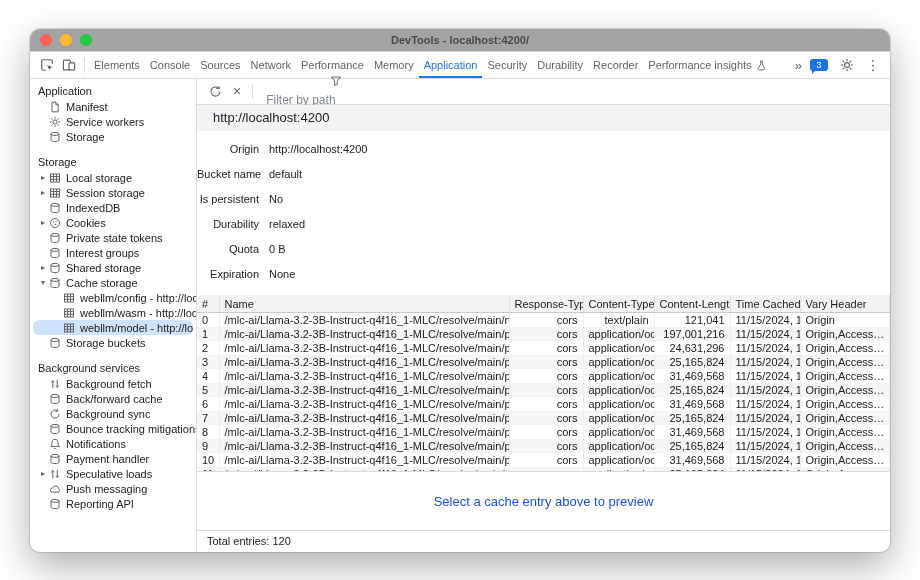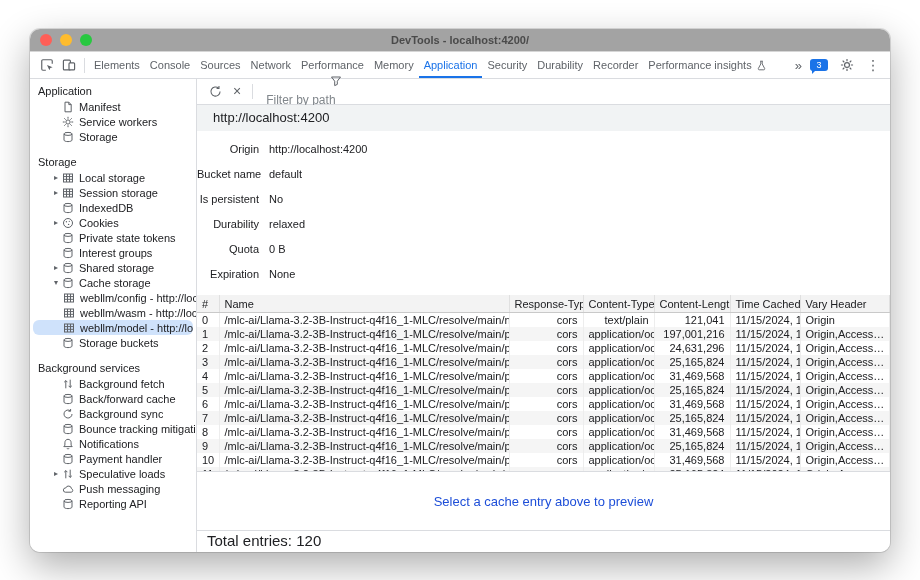--- a/index.html
+++ b/index.html
@@ -31,21 +31,21 @@
           min-width:12px;height:12px;border-radius:3px;text-align:center;padding:0 3px;}
   .bubble::after{content:'';position:absolute;left:2px;bottom:-3px;width:0;height:0;
                  border:3px solid transparent;border-top-color:#1a73e8;border-left-color:#1a73e8;}
   .gear-btn svg{width:14px;height:14px;}
   .kebab{font-size:14px;color:#5f6368;line-height:14px;}
   
   .dt-body{flex:1;display:flex;min-height:0;}
   .sidebar{width:166px;flex:none;border-right:1px solid #dadce0;overflow:hidden;padding-top:4px;background:#fff;}
   .sb-section{margin-bottom:10px;}
   .sb-title{height:16px;line-height:16px;padding-left:8px;font-size:11px;color:#202124;}
-  .sb-item{display:flex;align-items:center;height:15px;padding-left:21px;cursor:default;}
+  .sb-item{display:flex;align-items:center;height:15px;padding-left:8px;cursor:default;}
   .sb-item.child{padding-left:22px;}
   .sb-item.selected{background:#cfe2fb;border-radius:6px;margin:0 3px;padding-left:19px;}
   .exp{width:10px;flex:none;font-size:8px;color:#5f6368;text-align:center;}
   .ic{width:12px;height:12px;flex:none;margin:0 5px 0 1px;}
   .sb-label{font-size:11px;color:#202124;white-space:nowrap;overflow:hidden;}
   
   .main{flex:1;min-width:0;display:flex;flex-direction:column;background:#fff;}
   .toolbar{height:25px;flex:none;display:flex;align-items:center;gap:7px;padding:0 7px;
            border-bottom:1px solid #dadce0;color:#5f6368;}
   .toolbar svg{width:13px;height:13px;}
@@ -62,21 +62,21 @@
   table.grid{width:100%;border-collapse:collapse;table-layout:fixed;font-size:11px;color:#202124;}
   table.grid th{height:17px;font-weight:normal;text-align:left;background:#f3f3f3;
                 border-bottom:1px solid #c9c9c9;border-right:1px solid #e0e0e0;padding:0 5px;
                 white-space:nowrap;overflow:hidden;}
   table.grid td{height:14px;line-height:13px;padding:0 5px;border-right:1px solid #ededed;
                 white-space:nowrap;overflow:hidden;}
   table.grid tr.stripe{background:#f5f5f5;}
   td.r,th.r{text-align:right;}
   .preview{flex:1;min-height:0;border-top:1px solid #dadce0;display:flex;align-items:center;justify-content:center;}
   .preview-msg{font-size:13px;font-weight:normal;color:#1d4ed8;}
-  .footer{height:21px;flex:none;border-top:1px solid #dadce0;font-size:15px;color:#202124;
+  .footer{height:21px;flex:none;border-top:1px solid #dadce0;font-size:11px;color:#202124;
           line-height:20px;padding:0 10px;}
 </style>
 </head>
 <body>
 
 <svg width="0" height="0" style="position:absolute" aria-hidden="true">
   <defs>
     <symbol id="i-doc" viewBox="0 0 12 12">
         <path d="M3 1.2h3.8L9.2 3.6V10.8H3z" fill="none" stroke="#5f6368"></path>
         <path d="M6.8 1.2v2.4h2.4" fill="none" stroke="#5f6368"></path>

